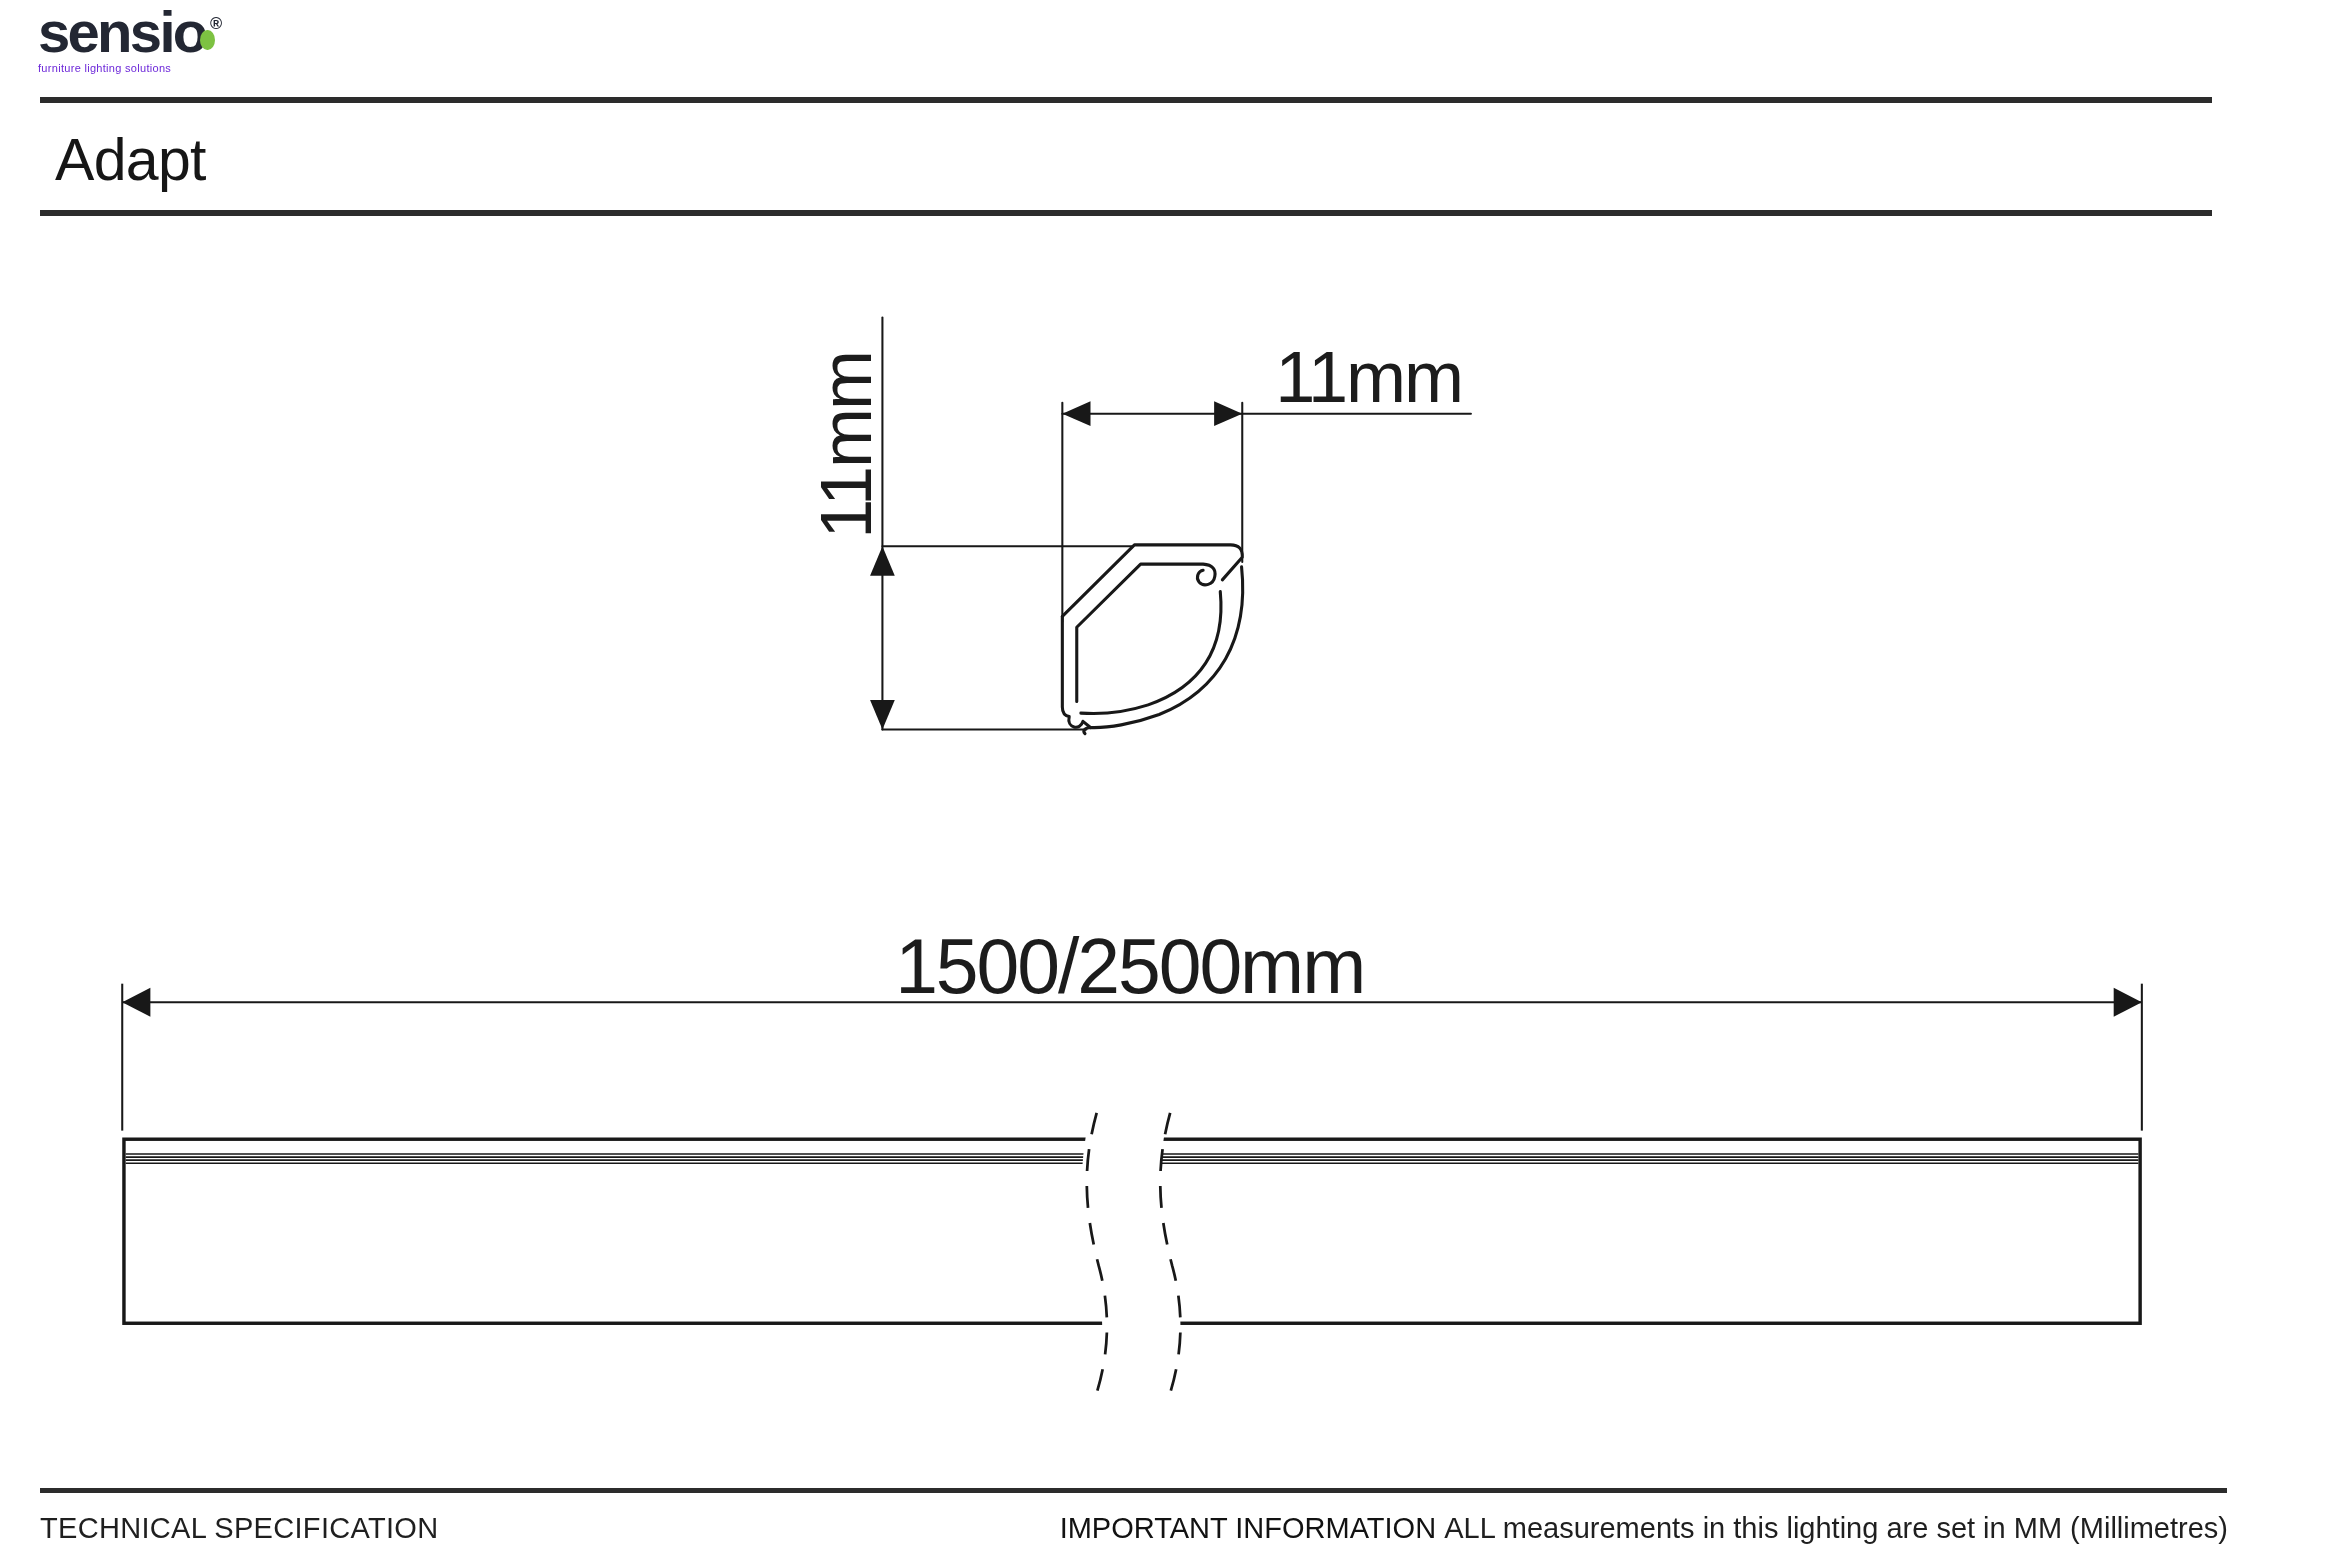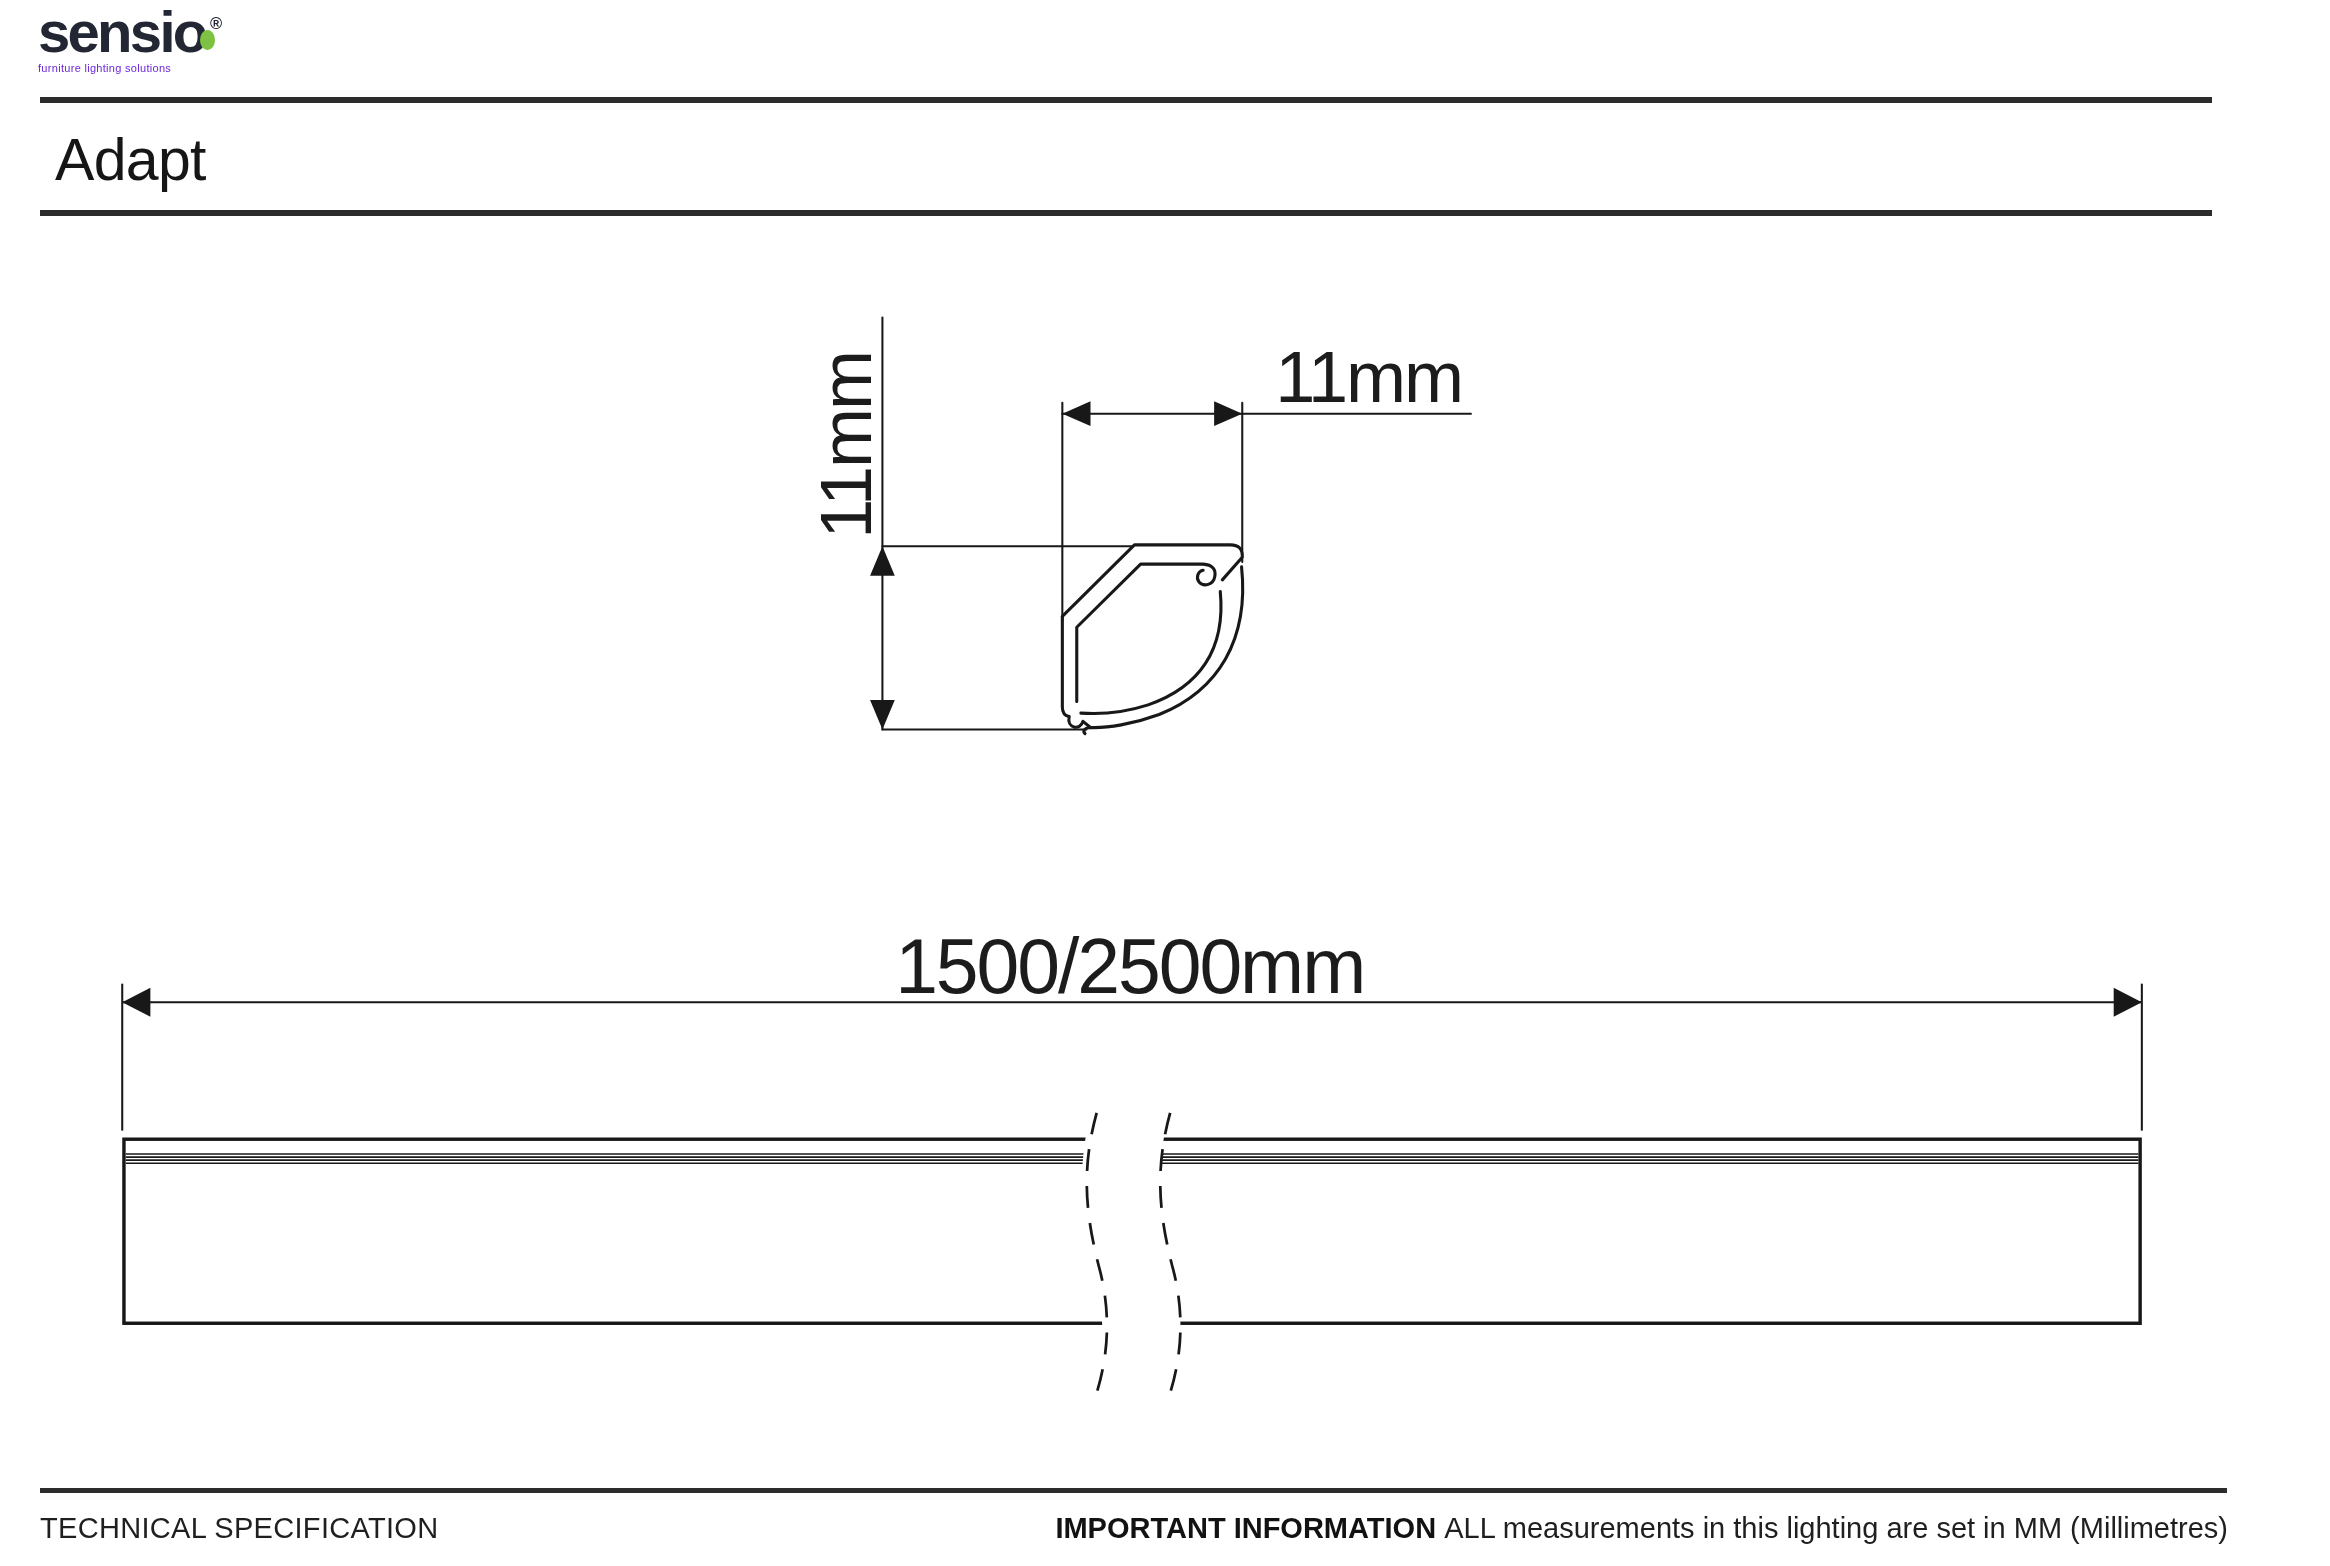--- a/index.html
+++ b/index.html
@@ -48,21 +48,21 @@
     font-family:"Liberation Sans","DejaVu Sans",sans-serif;
     letter-spacing:-3px;fill:#1c1c1c;
   }
   
   .footer-row{
     position:absolute;left:40px;right:102px;top:1512px;
     display:flex;justify-content:space-between;align-items:flex-start;
     font-size:29px;color:#1f1f1f;
   }
   .footer-left{letter-spacing:0.3px;}
-  .footer-right .imp{font-weight:bold;color:#121212;}
+  .footer-right .imp{font-weight:normal;color:#121212;}
   .footer-right .imp-text{margin-left:0.28em;}
 </style>
 </head>
 <body>
 
 <div class="page">
 
   <div class="logo">
     <div class="logo-row">
       <span class="logo-word">sensio</span>

